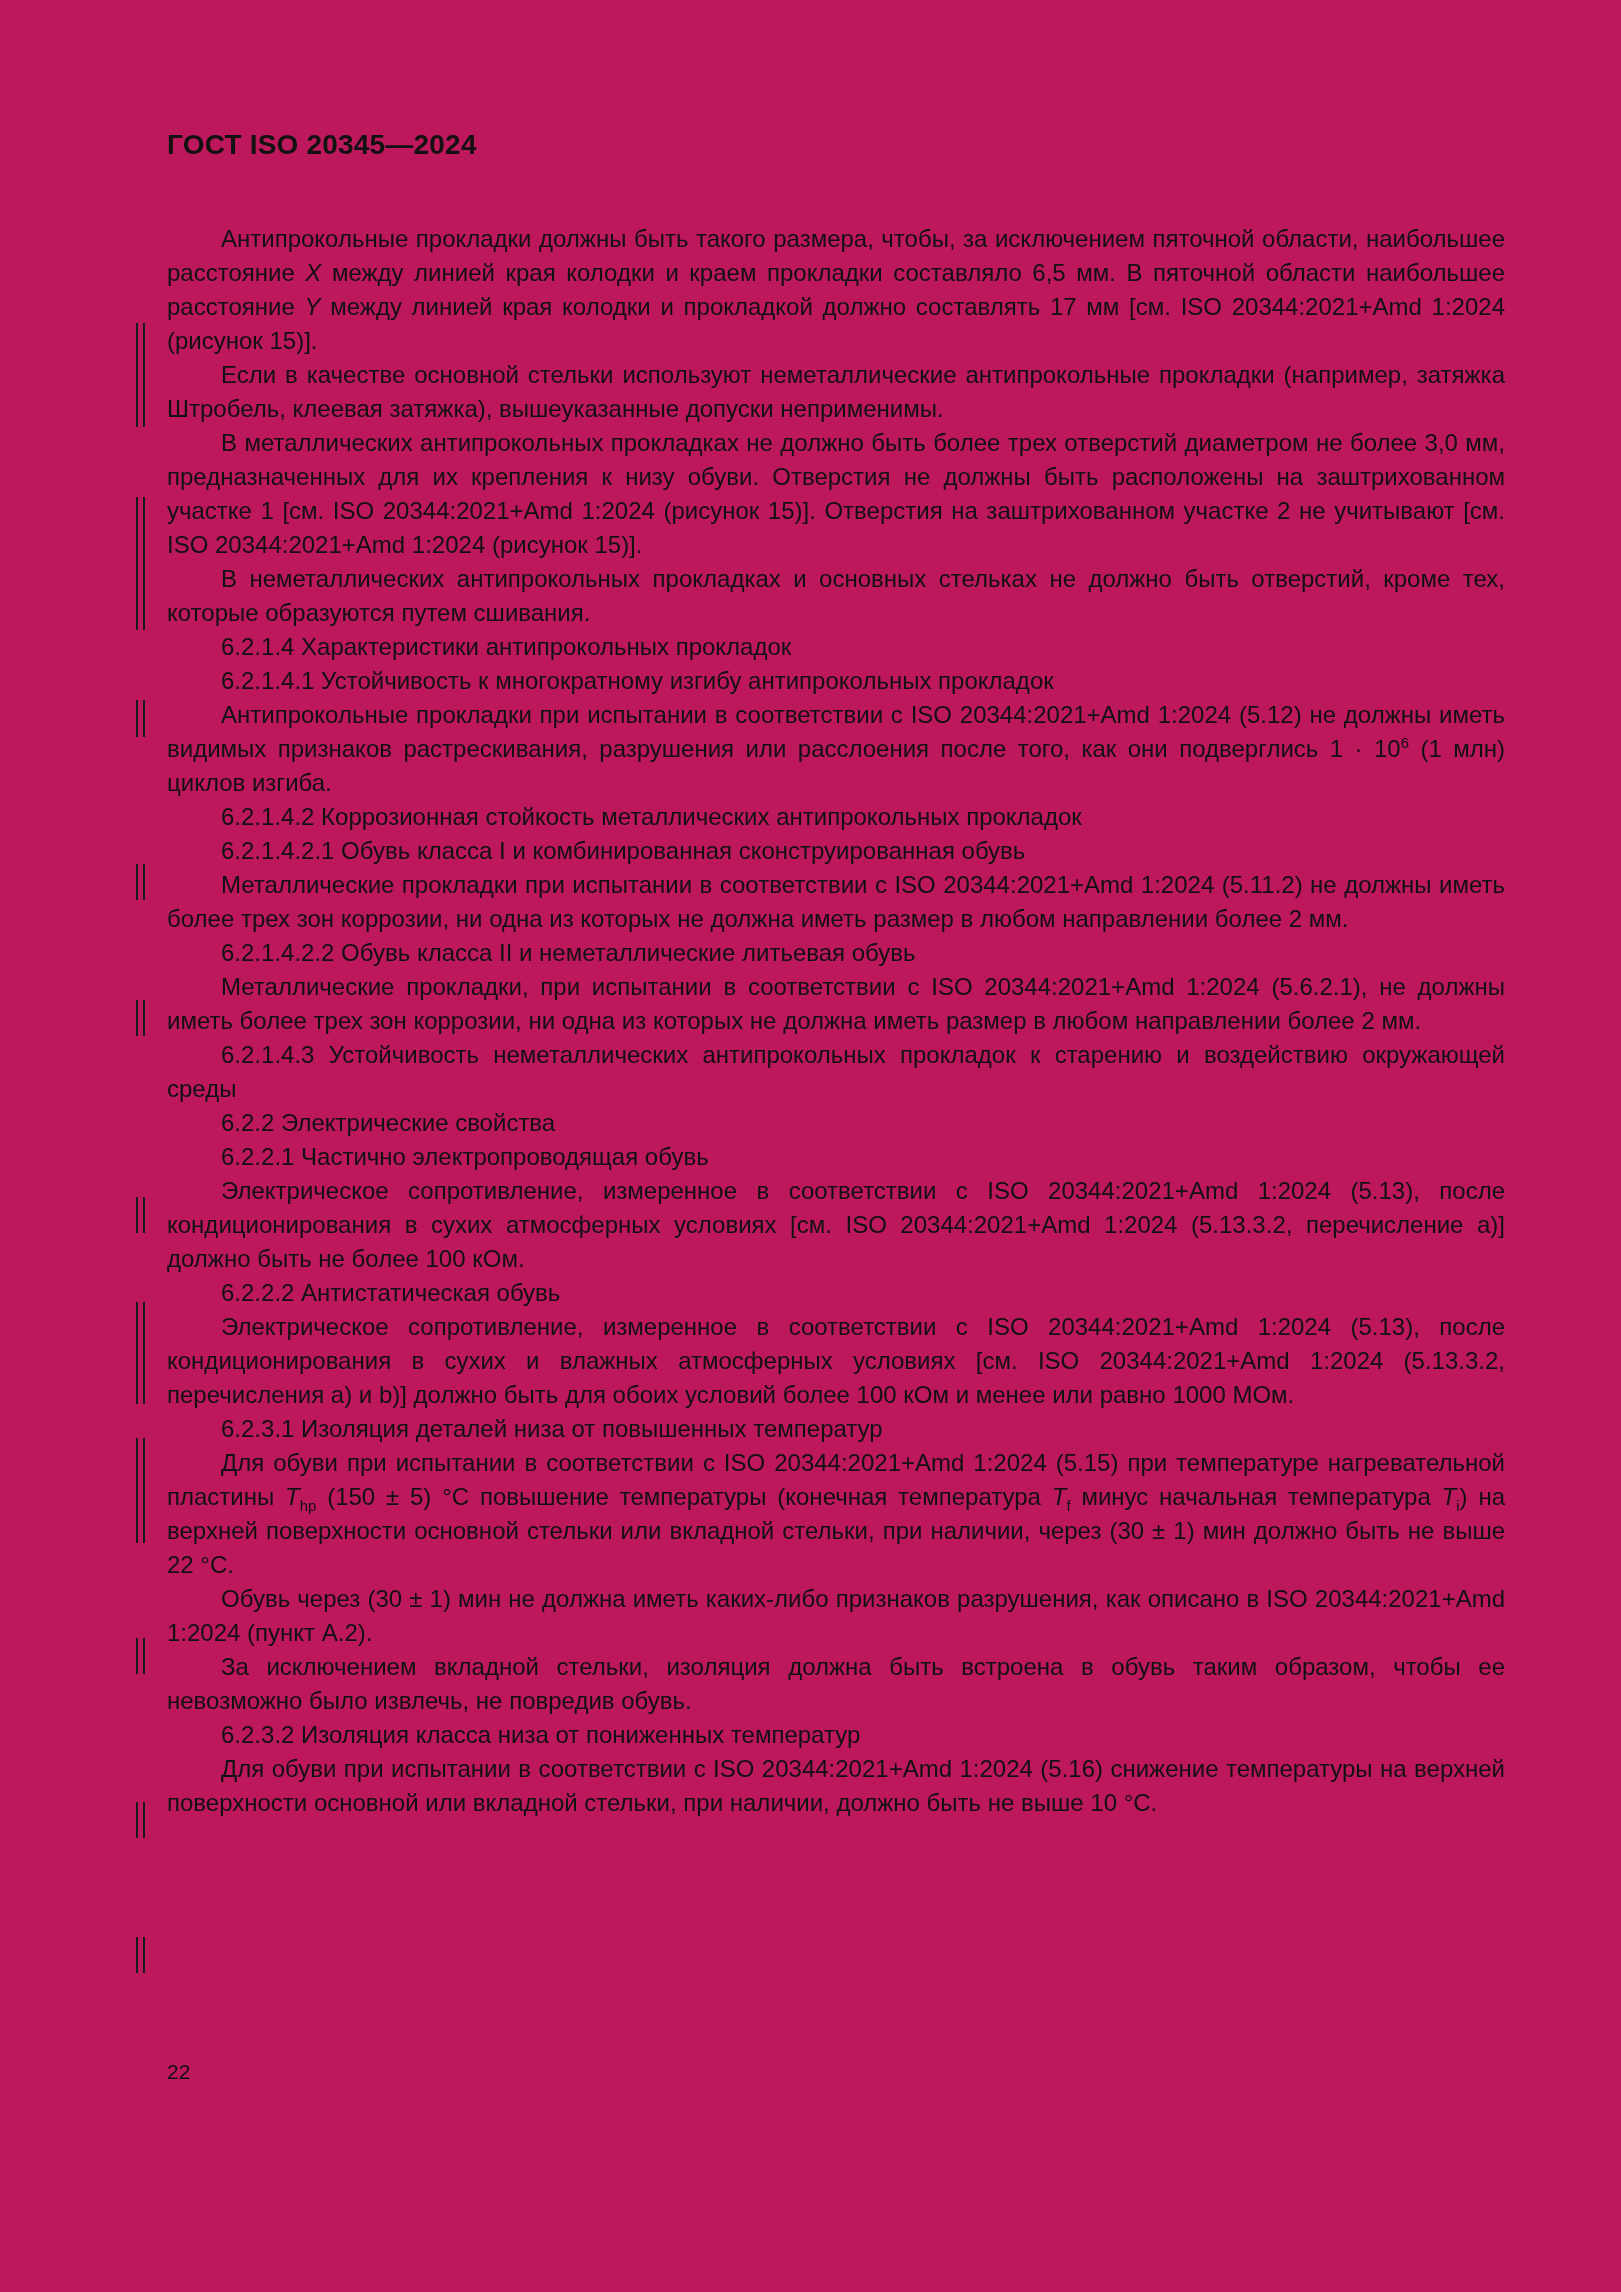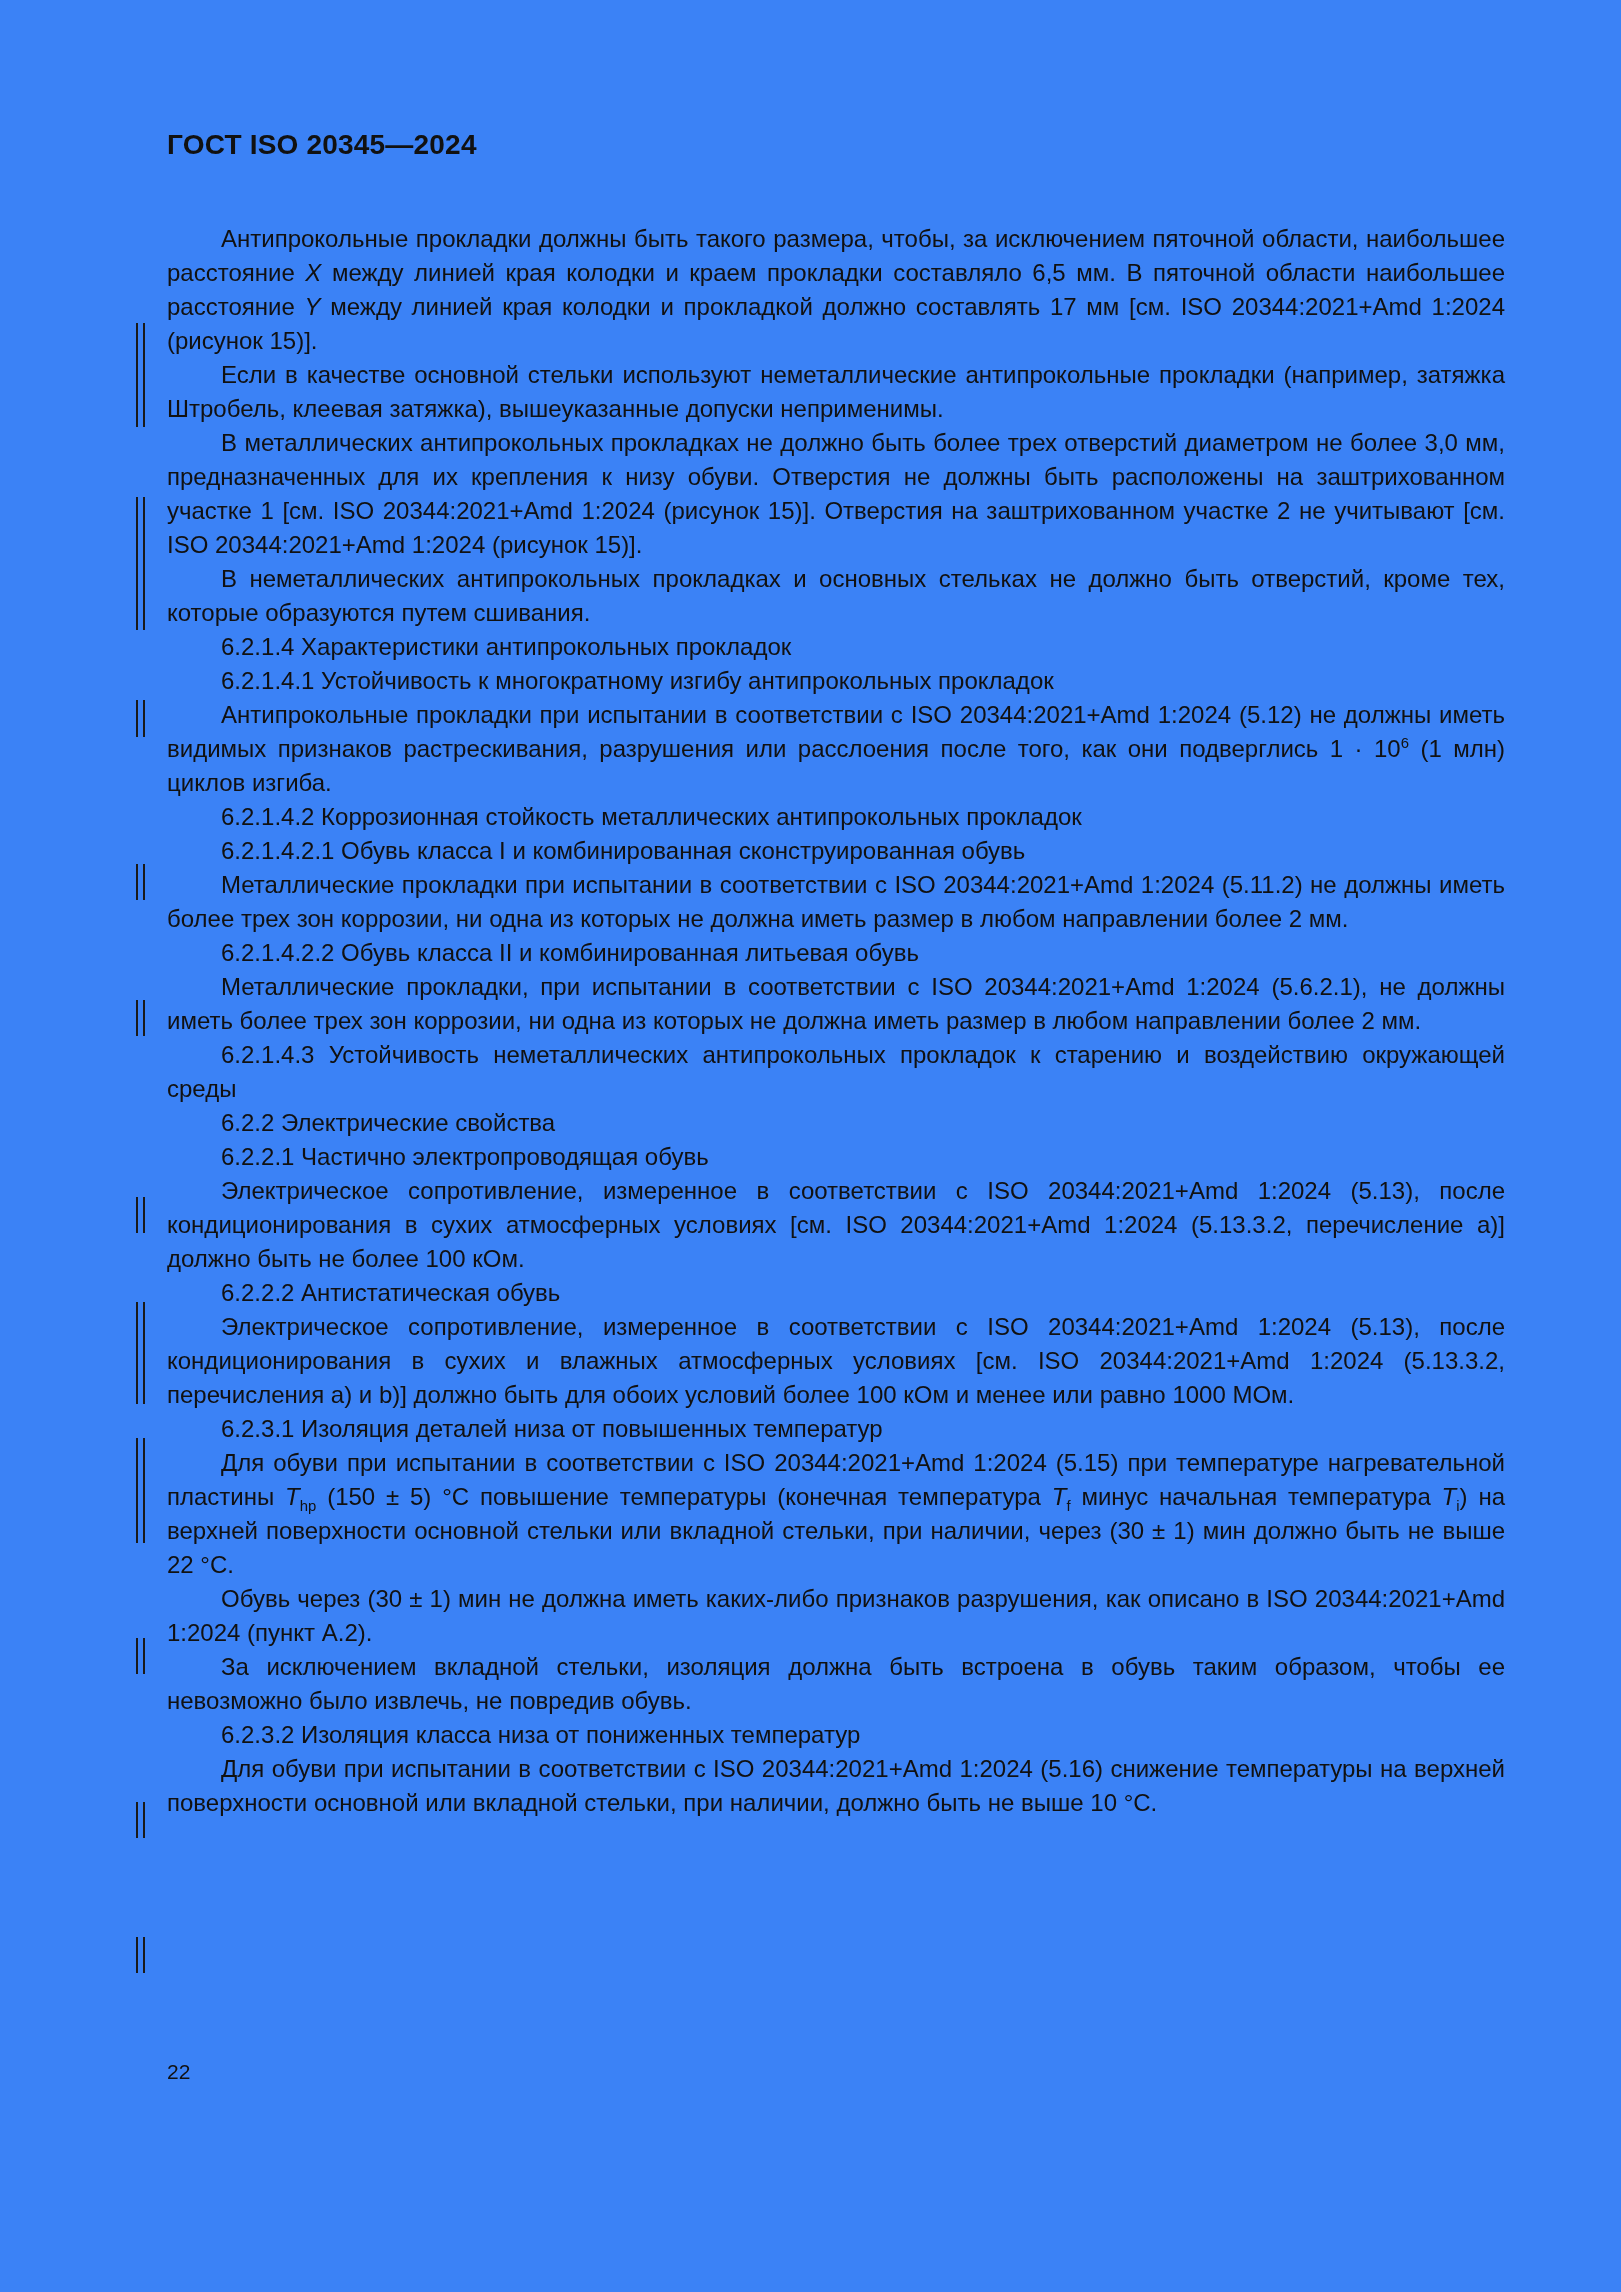--- a/index.html
+++ b/index.html
@@ -8,21 +8,21 @@
     background: #ffffff;
   }
   body {
     font-family: "Liberation Sans", "DejaVu Sans", sans-serif;
     color: #111111;
   }
   .page {
     position: relative;
     width: 1621px;
     height: 2293px;
-    background: #3b82f6;
+    background: #be185d;
     overflow: hidden;
   }
   .doc-header {
     position: absolute;
     left: 167px;
     top: 129px;
     font-size: 28px;
     font-weight: bold;
     letter-spacing: 0.2px;
     white-space: nowrap;
@@ -91,21 +91,21 @@
     <p>6.2.1.4.1 Устойчивость к многократному изгибу антипрокольных прокладок</p>
 
     <p><span>Антипрокольные прокладки при испытании в соответствии с ISO 20344:2021+Amd 1:2024 (5.12) не должны иметь видимых признаков растрескивания, разрушения или расслоения после того, как они подверглись 1 · 10</span><sup>6</sup><span> (1 млн) циклов изгиба.</span></p>
 
     <p>6.2.1.4.2 Коррозионная стойкость металлических антипрокольных прокладок</p>
 
     <p>6.2.1.4.2.1 Обувь класса I и комбинированная сконструированная обувь</p>
 
     <p>Металлические прокладки при испытании в соответствии с ISO 20344:2021+Amd 1:2024 (5.11.2) не должны иметь более трех зон коррозии, ни одна из которых не должна иметь размер в любом направлении более 2 мм.</p>
 
-    <p>6.2.1.4.2.2 Обувь класса II и комбинированная литьевая обувь</p>
+    <p>6.2.1.4.2.2 Обувь класса II и неметаллические литьевая обувь</p>
 
     <p>Металлические прокладки, при испытании в соответствии с ISO 20344:2021+Amd 1:2024 (5.6.2.1), не должны иметь более трех зон коррозии, ни одна из которых не должна иметь размер в любом направлении более 2 мм.</p>
 
     <p>6.2.1.4.3 Устойчивость неметаллических антипрокольных прокладок к старению и воздействию окружающей среды</p>
 
 
     <p class="bold">6.2.2 Электрические свойства</p>
 
     <p>6.2.2.1 Частично электропроводящая обувь</p>
 

